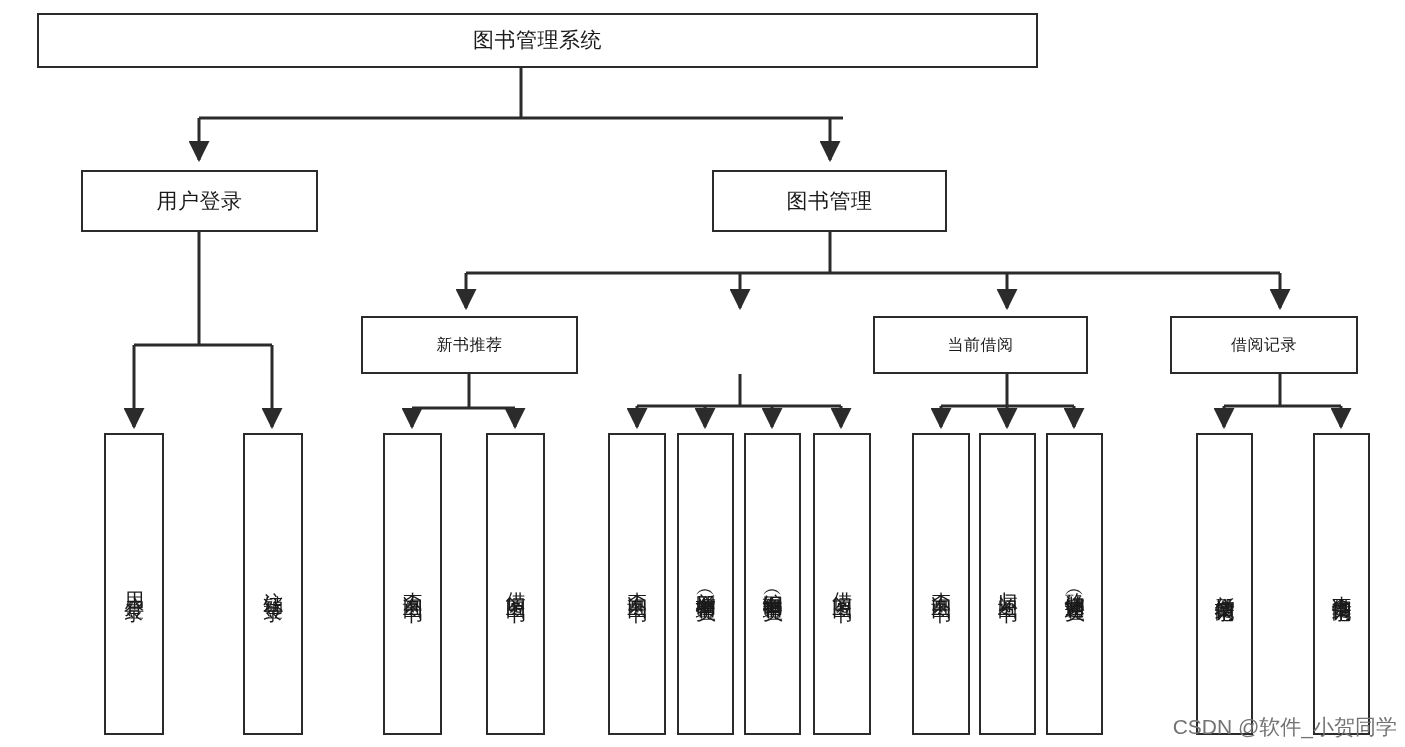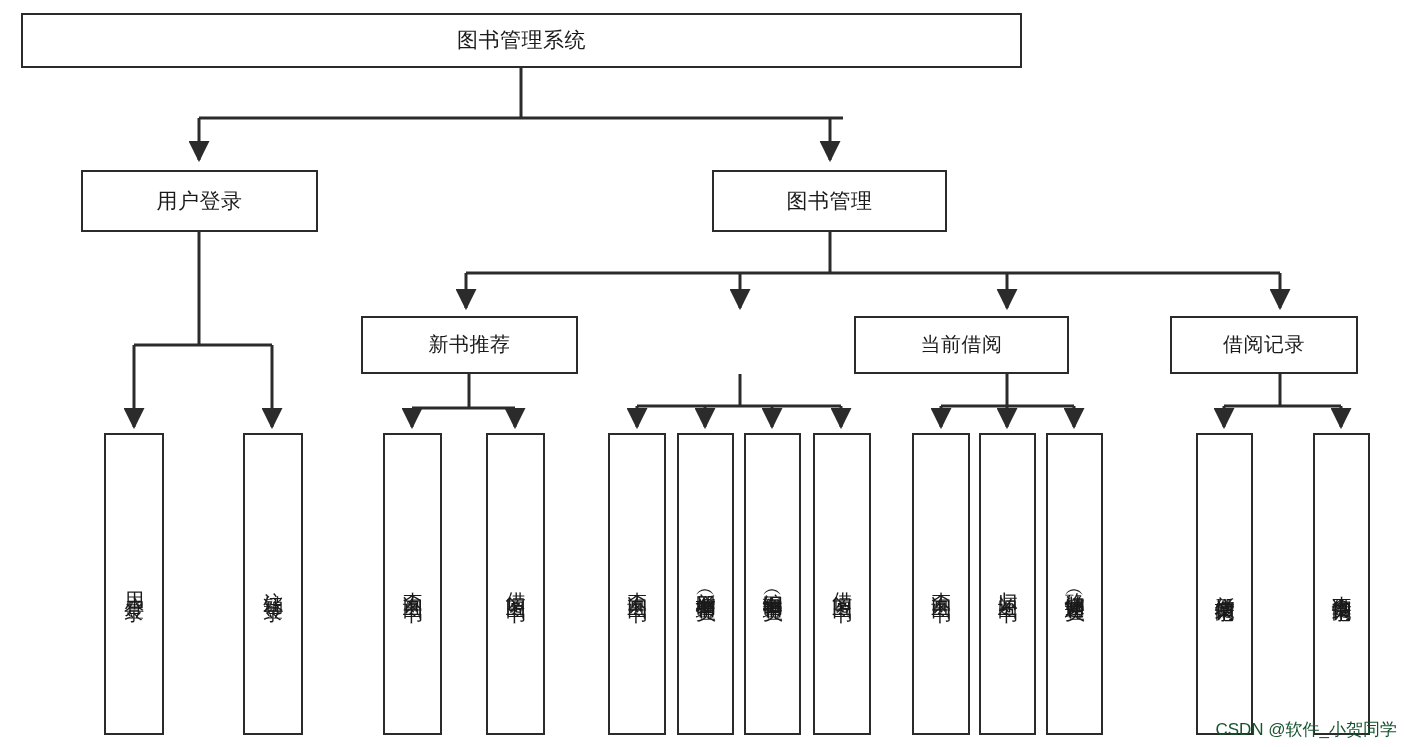--- a/index.html
+++ b/index.html
@@ -30,43 +30,43 @@
     background: #ffffff;
     border: 2px solid #2b2b2b;
     display: flex;
     align-items: center;
     justify-content: center;
     color: #1a1a1a;
     z-index: 2;
   }
   .node.root      { font-size: 21px; }
   .node.level2    { font-size: 21px; }
-  .node.level3    { font-size: 20px; }
+  .node.level3    { font-size: 16px; }
   .node.leaf      { font-size: 20px; }
   .node .label {
     line-height: 1.18;
     letter-spacing: 0.5px;
     white-space: pre;
   }
   .node.leaf .label {
     writing-mode: vertical-rl;
     text-orientation: upright;
     letter-spacing: 4px;
     white-space: nowrap;
     text-align: center;
   }
   .node.leaf.tight .label {
     letter-spacing: 1.5px;
   }
   .watermark {
     position: absolute;
     right: 8px;
     bottom: 6px;
-    font-size: 17px;
-    color: #14532d;
+    font-size: 21px;
+    color: #737373;
     z-index: 5;
     white-space: nowrap;
   }
 </style>
 </head>
 <body>
 
 <div id="canvas">
 
   <svg id="wires" viewBox="0 0 1405 747" xmlns="http://www.w3.org/2000/svg">
@@ -112,35 +112,35 @@
       <path d="M 1007 406 L 1007 427" marker-end="url(#arrow)"></path>
       <path d="M 1074 406 L 1074 427" marker-end="url(#arrow)"></path>
 
       <path d="M 1280 374 L 1280 406"></path>
       <path d="M 1224 406 L 1341 406"></path>
       <path d="M 1224 406 L 1224 427" marker-end="url(#arrow)"></path>
       <path d="M 1341 406 L 1341 427" marker-end="url(#arrow)"></path>
     </g>
   </svg>
 
-  <div class="node root" style="left:21px; top:13px; width:1001px; height:55px;">
+  <div class="node root" style="left:37px; top:13px; width:1001px; height:55px;">
     <span class="label">图书管理系统</span>
   </div>
 
   <div class="node level2" style="left:81px; top:170px; width:237px; height:62px;">
     <span class="label">用户登录</span>
   </div>
   <div class="node level2" style="left:712px; top:170px; width:235px; height:62px;">
     <span class="label">图书管理</span>
   </div>
 
   <div class="node level3" style="left:361px; top:316px; width:217px; height:58px;">
     <span class="label">新书推荐</span>
   </div>
-  <div class="node level3" style="left:854px; top:316px; width:215px; height:58px;">
+  <div class="node level3" style="left:873px; top:316px; width:215px; height:58px;">
     <span class="label">当前借阅</span>
   </div>
   <div class="node level3" style="left:1170px; top:316px; width:188px; height:58px;">
     <span class="label">借阅记录</span>
   </div>
 
   <div class="node leaf" style="left:104px; top:433px; width:60px; height:302px;">
     <span class="label">用户登录</span>
   </div>
   <div class="node leaf" style="left:243px; top:433px; width:60px; height:302px;">

